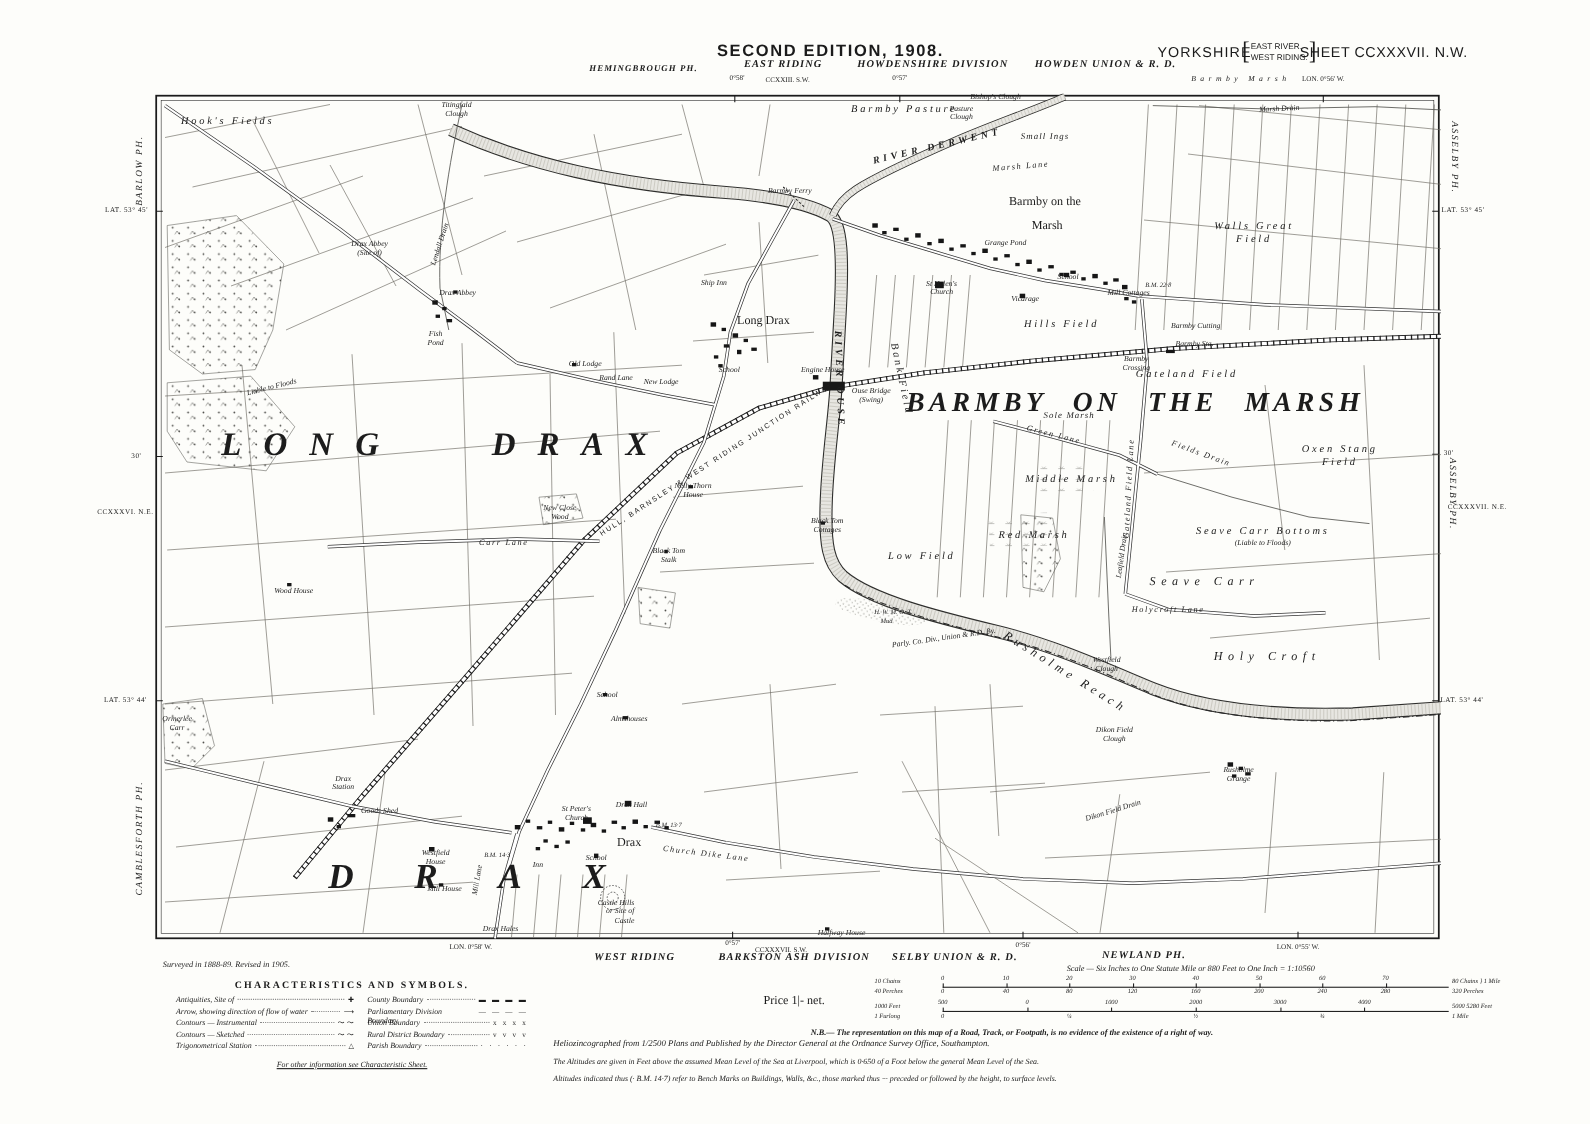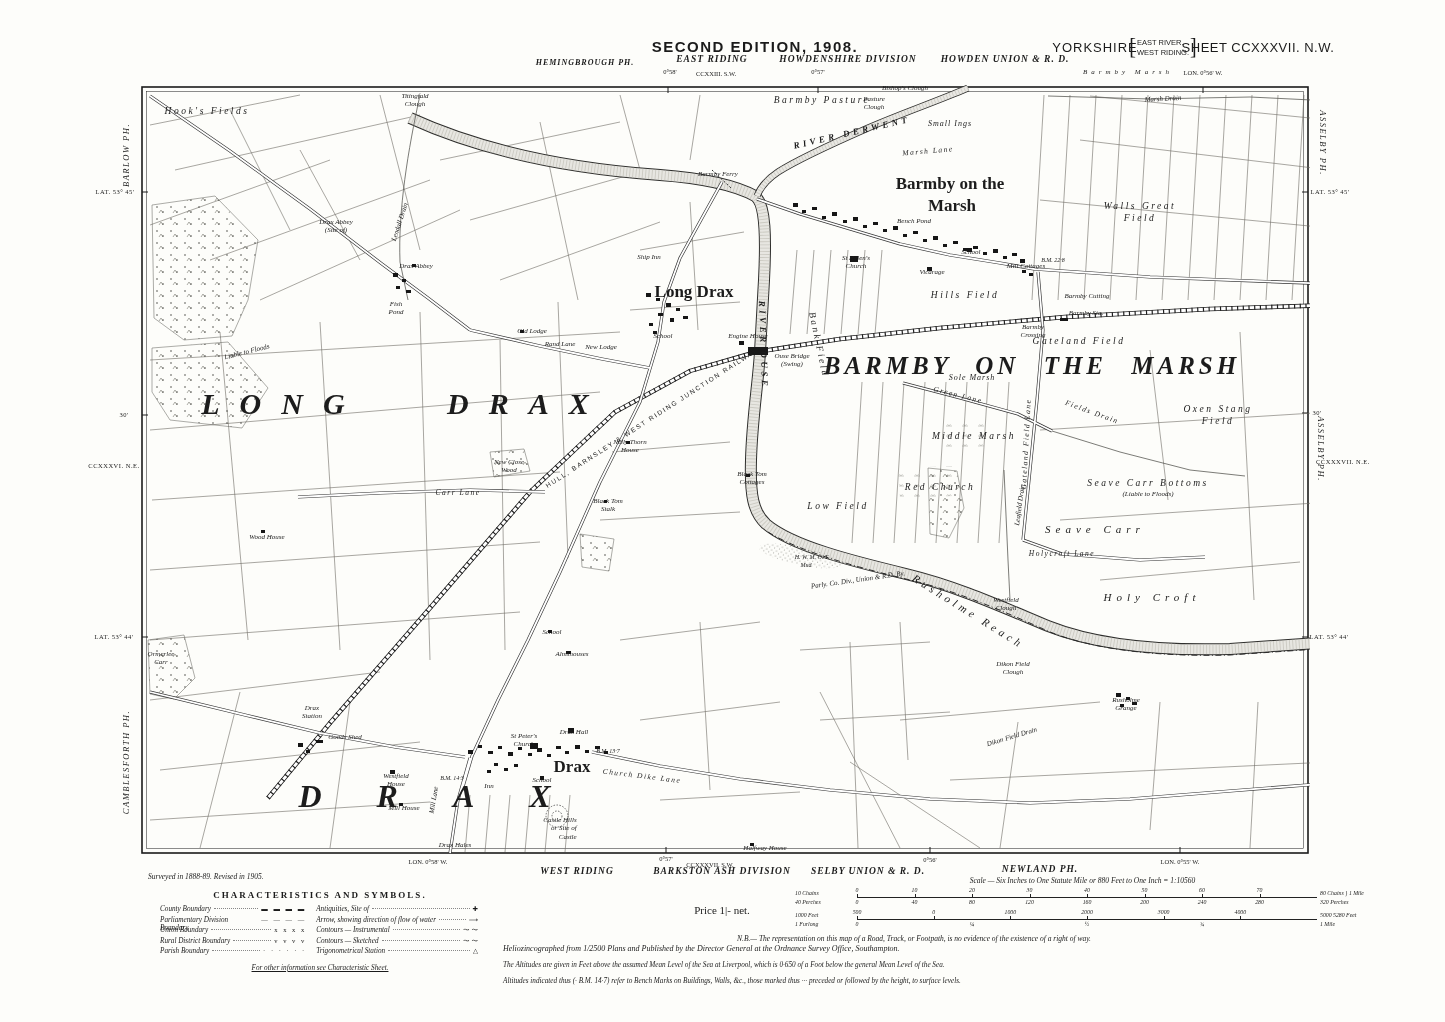--- a/index.html
+++ b/index.html
@@ -3,21 +3,21 @@
 <meta charset="utf-8">
 <style>
   html,body{margin:0;padding:0;background:#ddd;}
   #sheet{position:relative;width:1445px;height:1022px;background:#fdfdfa;overflow:hidden;
          font-family:"Liberation Serif",serif;color:#1b1b1b;}
   #map-canvas{position:absolute;left:140px;top:85px;}
   #labels{position:absolute;left:0;top:0;width:1445px;height:1022px;pointer-events:none;}
   .lbl{position:absolute;color:#1c1c1c;white-space:pre;text-align:center;line-height:1.25;
        font-family:"Liberation Serif",serif;}
   .c-huge{font-style:italic;font-weight:bold;}
-  .c-vil{font-weight:bold;font-size:17px;}
+  .c-vil{font-weight:normal;font-size:11px;}
   .c-field{font-style:italic;font-size:9.5px;letter-spacing:2.5px;}
   .c-field2{font-style:italic;font-size:11px;letter-spacing:5px;}
   .c-small{font-style:italic;font-size:8px;letter-spacing:1px;}
   .c-tiny{font-style:italic;font-size:7px;line-height:1.2;}
   .c-bm{font-style:italic;font-size:6px;}
   .c-lane{font-style:italic;font-size:7.5px;letter-spacing:1.5px;}
   .c-river{font-style:italic;font-weight:bold;font-size:9px;letter-spacing:3.5px;}
   .c-river2{font-style:italic;font-size:11px;letter-spacing:4px;}
   .c-rail{font-size:6.5px;letter-spacing:1.8px;font-family:"Liberation Sans",sans-serif;}
   .c-mpar{font-style:italic;font-size:8.5px;letter-spacing:1.5px;}
@@ -326,21 +326,21 @@
       <div class="lbl c-field" style="left: 207px; top: 112px; transform: translate(-50%, -50%) rotate(0deg);">Hook's Fields</div>
       <div class="lbl c-field" style="left: 822px; top: 101px; transform: translate(-50%, -50%) rotate(0deg);">Barmby Pasture</div>
       <div class="lbl c-field" style="left: 1140px; top: 213px; transform: translate(-50%, -50%) rotate(0deg);">Walls Great
 Field</div>
       <div class="lbl c-small" style="left: 950px; top: 124px; transform: translate(-50%, -50%) rotate(0deg);">Small Ings</div>
       <div class="lbl c-lane" style="left: 928px; top: 151px; transform: translate(-50%, -50%) rotate(-5deg);">Marsh Lane</div>
       <div class="lbl c-field" style="left: 965px; top: 296px; transform: translate(-50%, -50%) rotate(0deg);">Hills Field</div>
       <div class="lbl c-field" style="left: 1079px; top: 342px; transform: translate(-50%, -50%) rotate(0deg);">Gateland Field</div>
       <div class="lbl c-small" style="left: 972px; top: 378px; transform: translate(-50%, -50%) rotate(0deg);">Sole Marsh</div>
       <div class="lbl c-field" style="left: 974px; top: 437px; transform: translate(-50%, -50%) rotate(0deg);">Middle Marsh</div>
-      <div class="lbl c-field" style="left: 940px; top: 488px; transform: translate(-50%, -50%) rotate(0deg);">Red Church</div>
+      <div class="lbl c-field" style="left: 940px; top: 488px; transform: translate(-50%, -50%) rotate(0deg);">Red Marsh</div>
       <div class="lbl c-field" style="left: 838px; top: 507px; transform: translate(-50%, -50%) rotate(0deg);">Low Field</div>
       <div class="lbl c-field" style="left: 1218px; top: 416px; transform: translate(-50%, -50%) rotate(0deg);">Oxen Stang
 Field</div>
       <div class="lbl c-field" style="left: 1148px; top: 484px; transform: translate(-50%, -50%) rotate(0deg);">Seave Carr Bottoms</div>
       <div class="lbl c-tiny" style="left: 1148px; top: 494px; transform: translate(-50%, -50%) rotate(0deg);">(Liable to Floods)</div>
       <div class="lbl c-field2" style="left: 1095px; top: 530px; transform: translate(-50%, -50%) rotate(0deg);">Seave Carr</div>
       <div class="lbl c-field2" style="left: 1152px; top: 598px; transform: translate(-50%, -50%) rotate(0deg);">Holy Croft</div>
       <div class="lbl c-field" style="left: 818px; top: 345px; transform: translate(-50%, -50%) rotate(78deg);">Bank Field</div>
       <div class="lbl c-lane" style="left: 1062px; top: 554px; transform: translate(-50%, -50%) rotate(0deg);">Holycroft Lane</div>
       <div class="lbl c-lane" style="left: 958px; top: 395px; transform: translate(-50%, -50%) rotate(14deg);">Green Lane</div>
@@ -356,21 +356,21 @@
       <div class="lbl c-river" style="left: 763px; top: 345px; transform: translate(-50%, -50%) rotate(88deg);">RIVER OUSE</div>
       <div class="lbl c-river2" style="left: 968px; top: 612px; transform: translate(-50%, -50%) rotate(32deg);">Rusholme Reach</div>
       <div class="lbl c-rail" style="left: 652px; top: 418px; transform: translate(-50%, -50%) rotate(-33deg);">HULL, BARNSLEY &amp; WEST RIDING JUNCTION RAILWAY</div>
       <div class="lbl c-tiny" style="left: 858px; top: 580px; transform: translate(-50%, -50%) rotate(-8deg);">Parly. Co. Div., Union &amp; R.D. By.</div>
       <div class="lbl c-bm" style="left: 812px; top: 558px; transform: translate(-50%, -50%) rotate(0deg);">H. W. M. O. T.</div>
       <div class="lbl c-bm" style="left: 806px; top: 566px; transform: translate(-50%, -50%) rotate(0deg);">Mud</div>
       <div class="lbl c-tiny" style="left: 718px; top: 174px; transform: translate(-50%, -50%) rotate(0deg);">Barmby Ferry</div>
       <div class="lbl c-tiny" style="left: 905px; top: 88px; transform: translate(-50%, -50%) rotate(0deg);">Bishop's Clough</div>
       <div class="lbl c-tiny" style="left: 874px; top: 103px; transform: translate(-50%, -50%) rotate(0deg);">Pasture
 Clough</div>
-      <div class="lbl c-tiny" style="left: 914px; top: 221px; transform: translate(-50%, -50%) rotate(0deg);">Bench Pond</div>
+      <div class="lbl c-tiny" style="left: 914px; top: 221px; transform: translate(-50%, -50%) rotate(0deg);">Grange Pond</div>
       <div class="lbl c-tiny" style="left: 856px; top: 262px; transform: translate(-50%, -50%) rotate(0deg);">St Helen's
 Church</div>
       <div class="lbl c-tiny" style="left: 971px; top: 252px; transform: translate(-50%, -50%) rotate(0deg);">School</div>
       <div class="lbl c-tiny" style="left: 932px; top: 272px; transform: translate(-50%, -50%) rotate(0deg);">Vicarage</div>
       <div class="lbl c-tiny" style="left: 1026px; top: 266px; transform: translate(-50%, -50%) rotate(0deg);">Mill Cottages</div>
       <div class="lbl c-tiny" style="left: 1087px; top: 296px; transform: translate(-50%, -50%) rotate(0deg);">Barmby Cutting</div>
       <div class="lbl c-tiny" style="left: 1086px; top: 313px; transform: translate(-50%, -50%) rotate(0deg);">Barmby Sta.</div>
       <div class="lbl c-tiny" style="left: 1033px; top: 331px; transform: translate(-50%, -50%) rotate(0deg);">Barmby
 Crossing</div>
       <div class="lbl c-tiny" style="left: 649px; top: 257px; transform: translate(-50%, -50%) rotate(0deg);">Ship Inn</div>
@@ -471,20 +471,47 @@
   <div class="hdr h-serif" style="left:577px;top:871px;">WEST RIDING</div>
   <div class="hdr h-serif" style="left:722px;top:871px;">BARKSTON ASH DIVISION</div>
   <div class="hdr h-serif" style="left:868px;top:871px;">SELBY UNION &amp; R. D.</div>
   <div class="hdr h-serif" style="left:1040px;top:869px;">NEWLAND PH.</div>
 
   <div class="surv">Surveyed in 1888-89. Revised in 1905.</div>
 
   <div class="leg">
     <div class="leg-title">CHARACTERISTICS AND SYMBOLS.</div>
     <div class="leg-cols">
+      <div class="leg-col" id="leg-right" style="width:168px;">
+          <div class="leg-row">
+            <span>Antiquities, Site of</span>
+            <span class="lead"></span>
+            <span class="samp">✚</span>
+          </div>
+          <div class="leg-row">
+            <span>Arrow, showing direction of flow of water</span>
+            <span class="lead"></span>
+            <span class="samp">⟶</span>
+          </div>
+          <div class="leg-row">
+            <span>Contours — Instrumental</span>
+            <span class="lead"></span>
+            <span class="samp">〜〜</span>
+          </div>
+          <div class="leg-row">
+            <span>Contours — Sketched</span>
+            <span class="lead"></span>
+            <span class="samp">〜〜</span>
+          </div>
+          <div class="leg-row">
+            <span>Trigonometrical Station</span>
+            <span class="lead"></span>
+            <span class="samp">△</span>
+          </div>
+        </div>
       <div class="leg-col" id="leg-left" style="width:150px;">
           <div class="leg-row">
             <span>County Boundary</span>
             <span class="lead"></span>
             <span class="samp">▬ ▬ ▬ ▬</span>
           </div>
           <div class="leg-row">
             <span>Parliamentary Division Boundary</span>
             <span class="lead"></span>
             <span class="samp">— — — —</span>
@@ -496,47 +523,20 @@
           </div>
           <div class="leg-row">
             <span>Rural District Boundary</span>
             <span class="lead"></span>
             <span class="samp">v  v  v  v</span>
           </div>
           <div class="leg-row">
             <span>Parish Boundary</span>
             <span class="lead"></span>
             <span class="samp">·  ·  ·  ·  ·  ·</span>
-          </div>
-        </div>
-      <div class="leg-col" id="leg-right" style="width:168px;">
-          <div class="leg-row">
-            <span>Antiquities, Site of</span>
-            <span class="lead"></span>
-            <span class="samp">✚</span>
-          </div>
-          <div class="leg-row">
-            <span>Arrow, showing direction of flow of water</span>
-            <span class="lead"></span>
-            <span class="samp">⟶</span>
-          </div>
-          <div class="leg-row">
-            <span>Contours — Instrumental</span>
-            <span class="lead"></span>
-            <span class="samp">〜〜</span>
-          </div>
-          <div class="leg-row">
-            <span>Contours — Sketched</span>
-            <span class="lead"></span>
-            <span class="samp">〜〜</span>
-          </div>
-          <div class="leg-row">
-            <span>Trigonometrical Station</span>
-            <span class="lead"></span>
-            <span class="samp">△</span>
           </div>
         </div>
     </div>
     <div class="leg-note">For other information see Characteristic Sheet.</div>
   </div>
 
   <div class="price">Price 1|- net.</div>
 
   <div class="scalebox">
     <div class="scale-text">Scale — Six Inches to One Statute Mile or 880 Feet to One Inch = 1:10560</div>
@@ -589,18 +589,18 @@
         <span class="num" style="left: 445.333px;">4000</span>
         <span class="numb" style="left: 62px;">0</span>
         <span class="numb" style="left: 177px;">¼</span>
         <span class="numb" style="left: 292px;">½</span>
         <span class="numb" style="left: 407px;">¾</span>
         <span class="rgt">5000  5280 Feet</span>
         <span class="rgtb">1 Mile</span>
       </div>
   </div>
 
-  <div class="ft-note" style="left:737px;top:934px;font-size:7.5px;">N.B.— The representation on this map of a Road, Track, or Footpath, is no evidence of the existence of a right of way.</div>
+  <div class="ft-note" style="left:737px;top:934px;font-size:7.5px;font-weight:bold;">N.B.— The representation on this map of a Road, Track, or Footpath, is no evidence of the existence of a right of way.</div>
   <div class="ft-note" style="left:503px;top:944px;">Heliozincographed from 1/2500 Plans and Published by the Director General at the Ordnance Survey Office, Southampton.</div>
   <div class="ft-note" style="left:503px;top:961px;font-size:7.2px;">The Altitudes are given in Feet above the assumed Mean Level of the Sea at Liverpool, which is 0·650 of a Foot below the general Mean Level of the Sea.</div>
   <div class="ft-note" style="left:503px;top:977px;font-size:7.2px;">Altitudes indicated thus (· B.M. 14·7) refer to Bench Marks on Buildings, Walls, &amp;c., those marked thus ··· preceded or followed by the height, to surface levels.</div>
 
 </div>
 
 </body></html>

